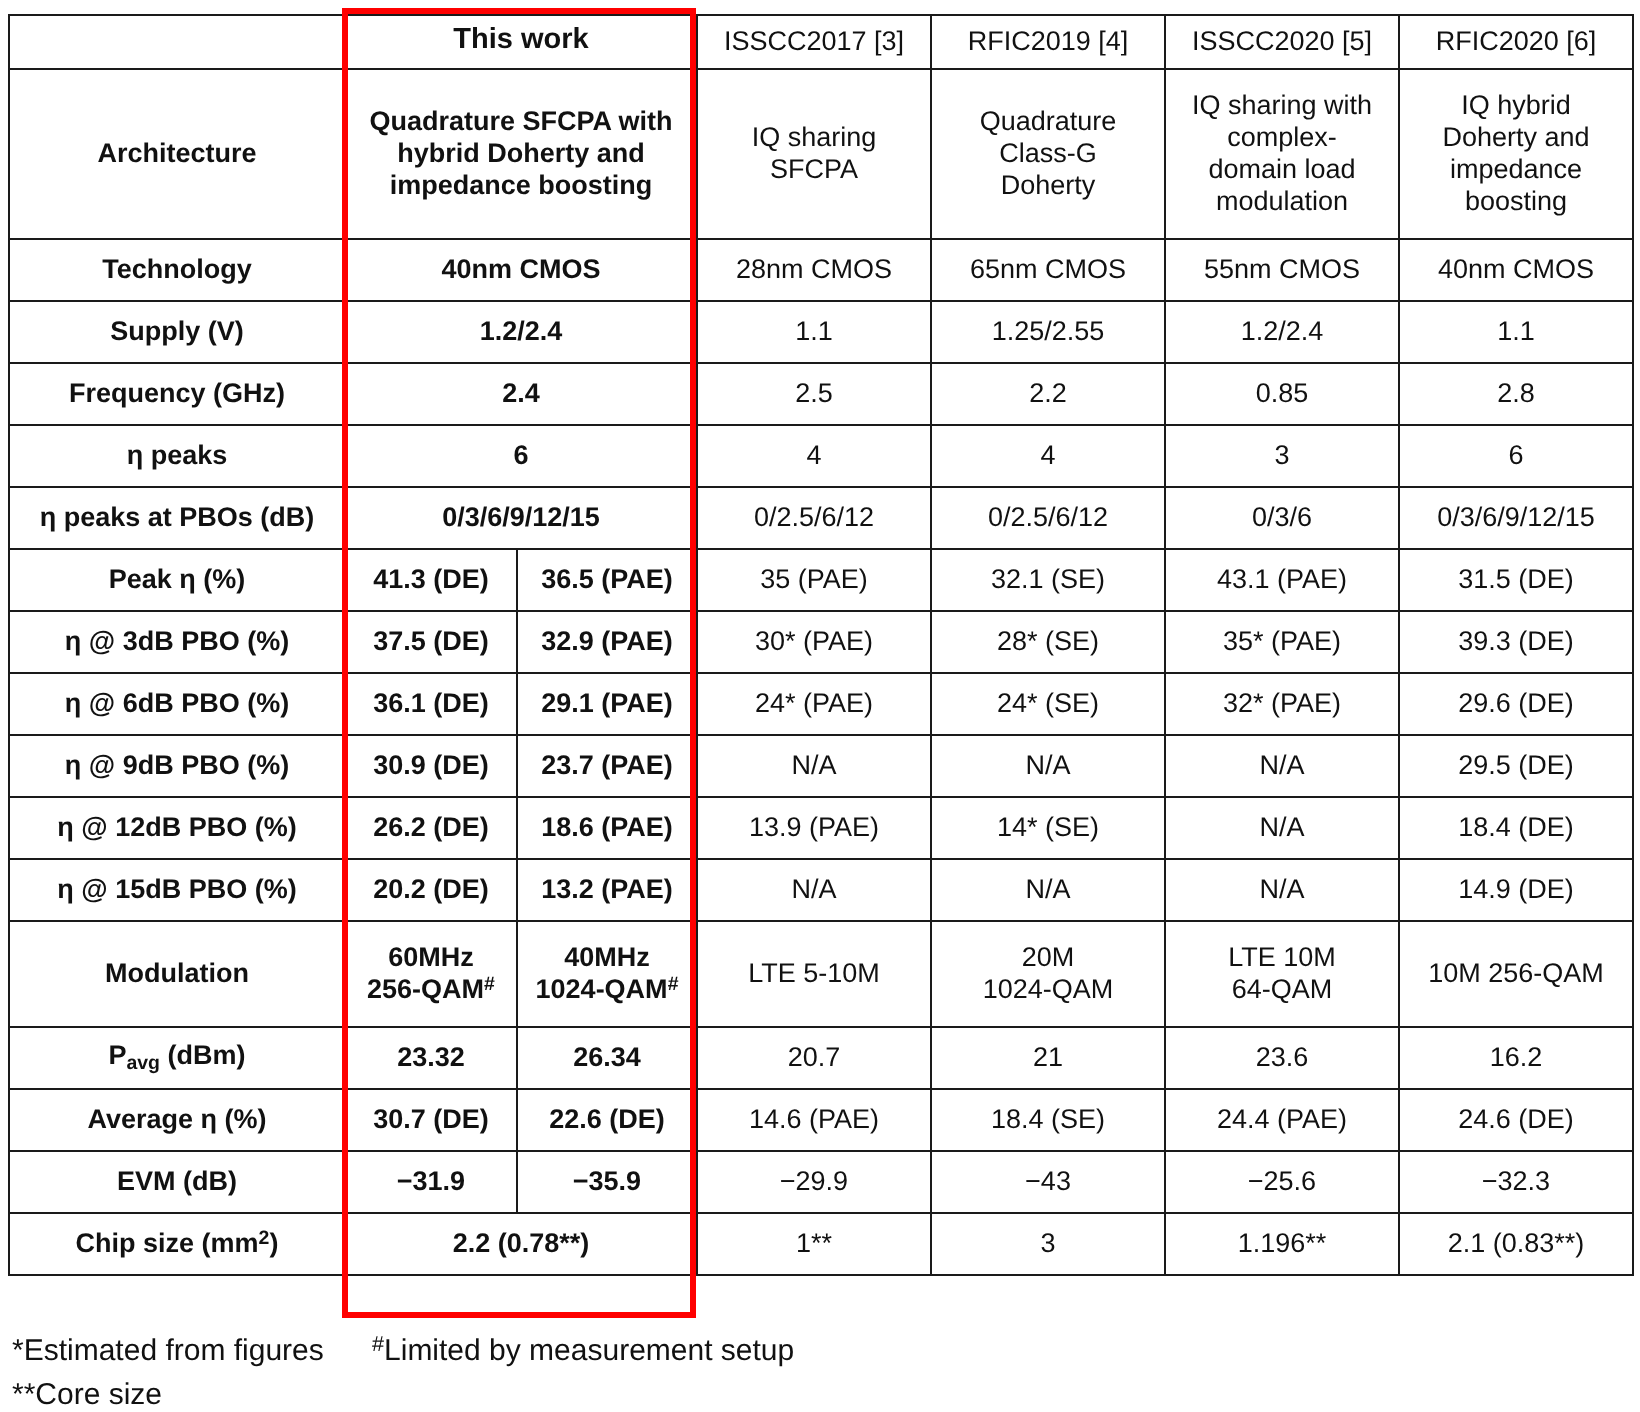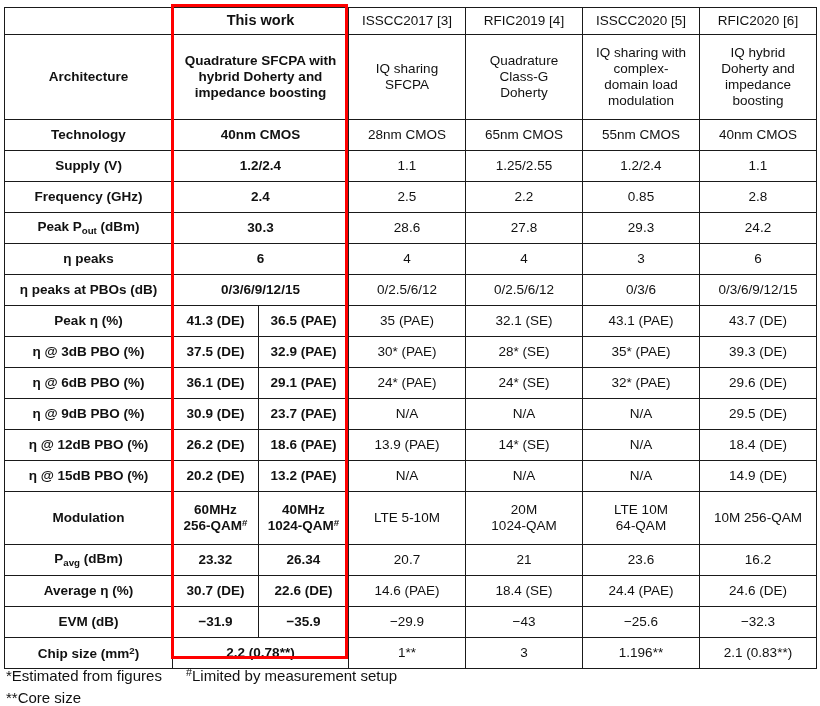--- a/index.html
+++ b/index.html
@@ -196,28 +196,20 @@
 
         <tr class="r-norm">
           <td class="lbl">Frequency (GHz)</td>
           <td class="tw" colspan="2">2.4</td>
           <td class="ref">2.5</td>
           <td class="ref">2.2</td>
           <td class="ref">0.85</td>
           <td class="ref">2.8</td>
         </tr>
 
-        <tr class="r-norm">
-          <td class="lbl"><span>Peak P</span><sub>out</sub><span> (dBm)</span></td>
-          <td class="tw" colspan="2">30.3</td>
-          <td class="ref">28.6</td>
-          <td class="ref">27.8</td>
-          <td class="ref">29.3</td>
-          <td class="ref">24.2</td>
-        </tr>
 
         <tr class="r-norm">
           <td class="lbl">η peaks</td>
           <td class="tw" colspan="2">6</td>
           <td class="ref">4</td>
           <td class="ref">4</td>
           <td class="ref">3</td>
           <td class="ref">6</td>
         </tr>
 
@@ -230,21 +222,21 @@
           <td class="ref">0/3/6/9/12/15</td>
         </tr>
 
         <tr class="r-norm">
           <td class="lbl">Peak η (%)</td>
           <td class="tw">41.3 (DE)</td>
           <td class="tw">36.5 (PAE)</td>
           <td class="ref">35 (PAE)</td>
           <td class="ref">32.1 (SE)</td>
           <td class="ref">43.1 (PAE)</td>
-          <td class="ref">43.7 (DE)</td>
+          <td class="ref">31.5 (DE)</td>
         </tr>
 
         <tr class="r-norm">
           <td class="lbl">η @ 3dB PBO (%)</td>
           <td class="tw">37.5 (DE)</td>
           <td class="tw">32.9 (PAE)</td>
           <td class="ref">30* (PAE)</td>
           <td class="ref">28* (SE)</td>
           <td class="ref">35* (PAE)</td>
           <td class="ref">39.3 (DE)</td>

